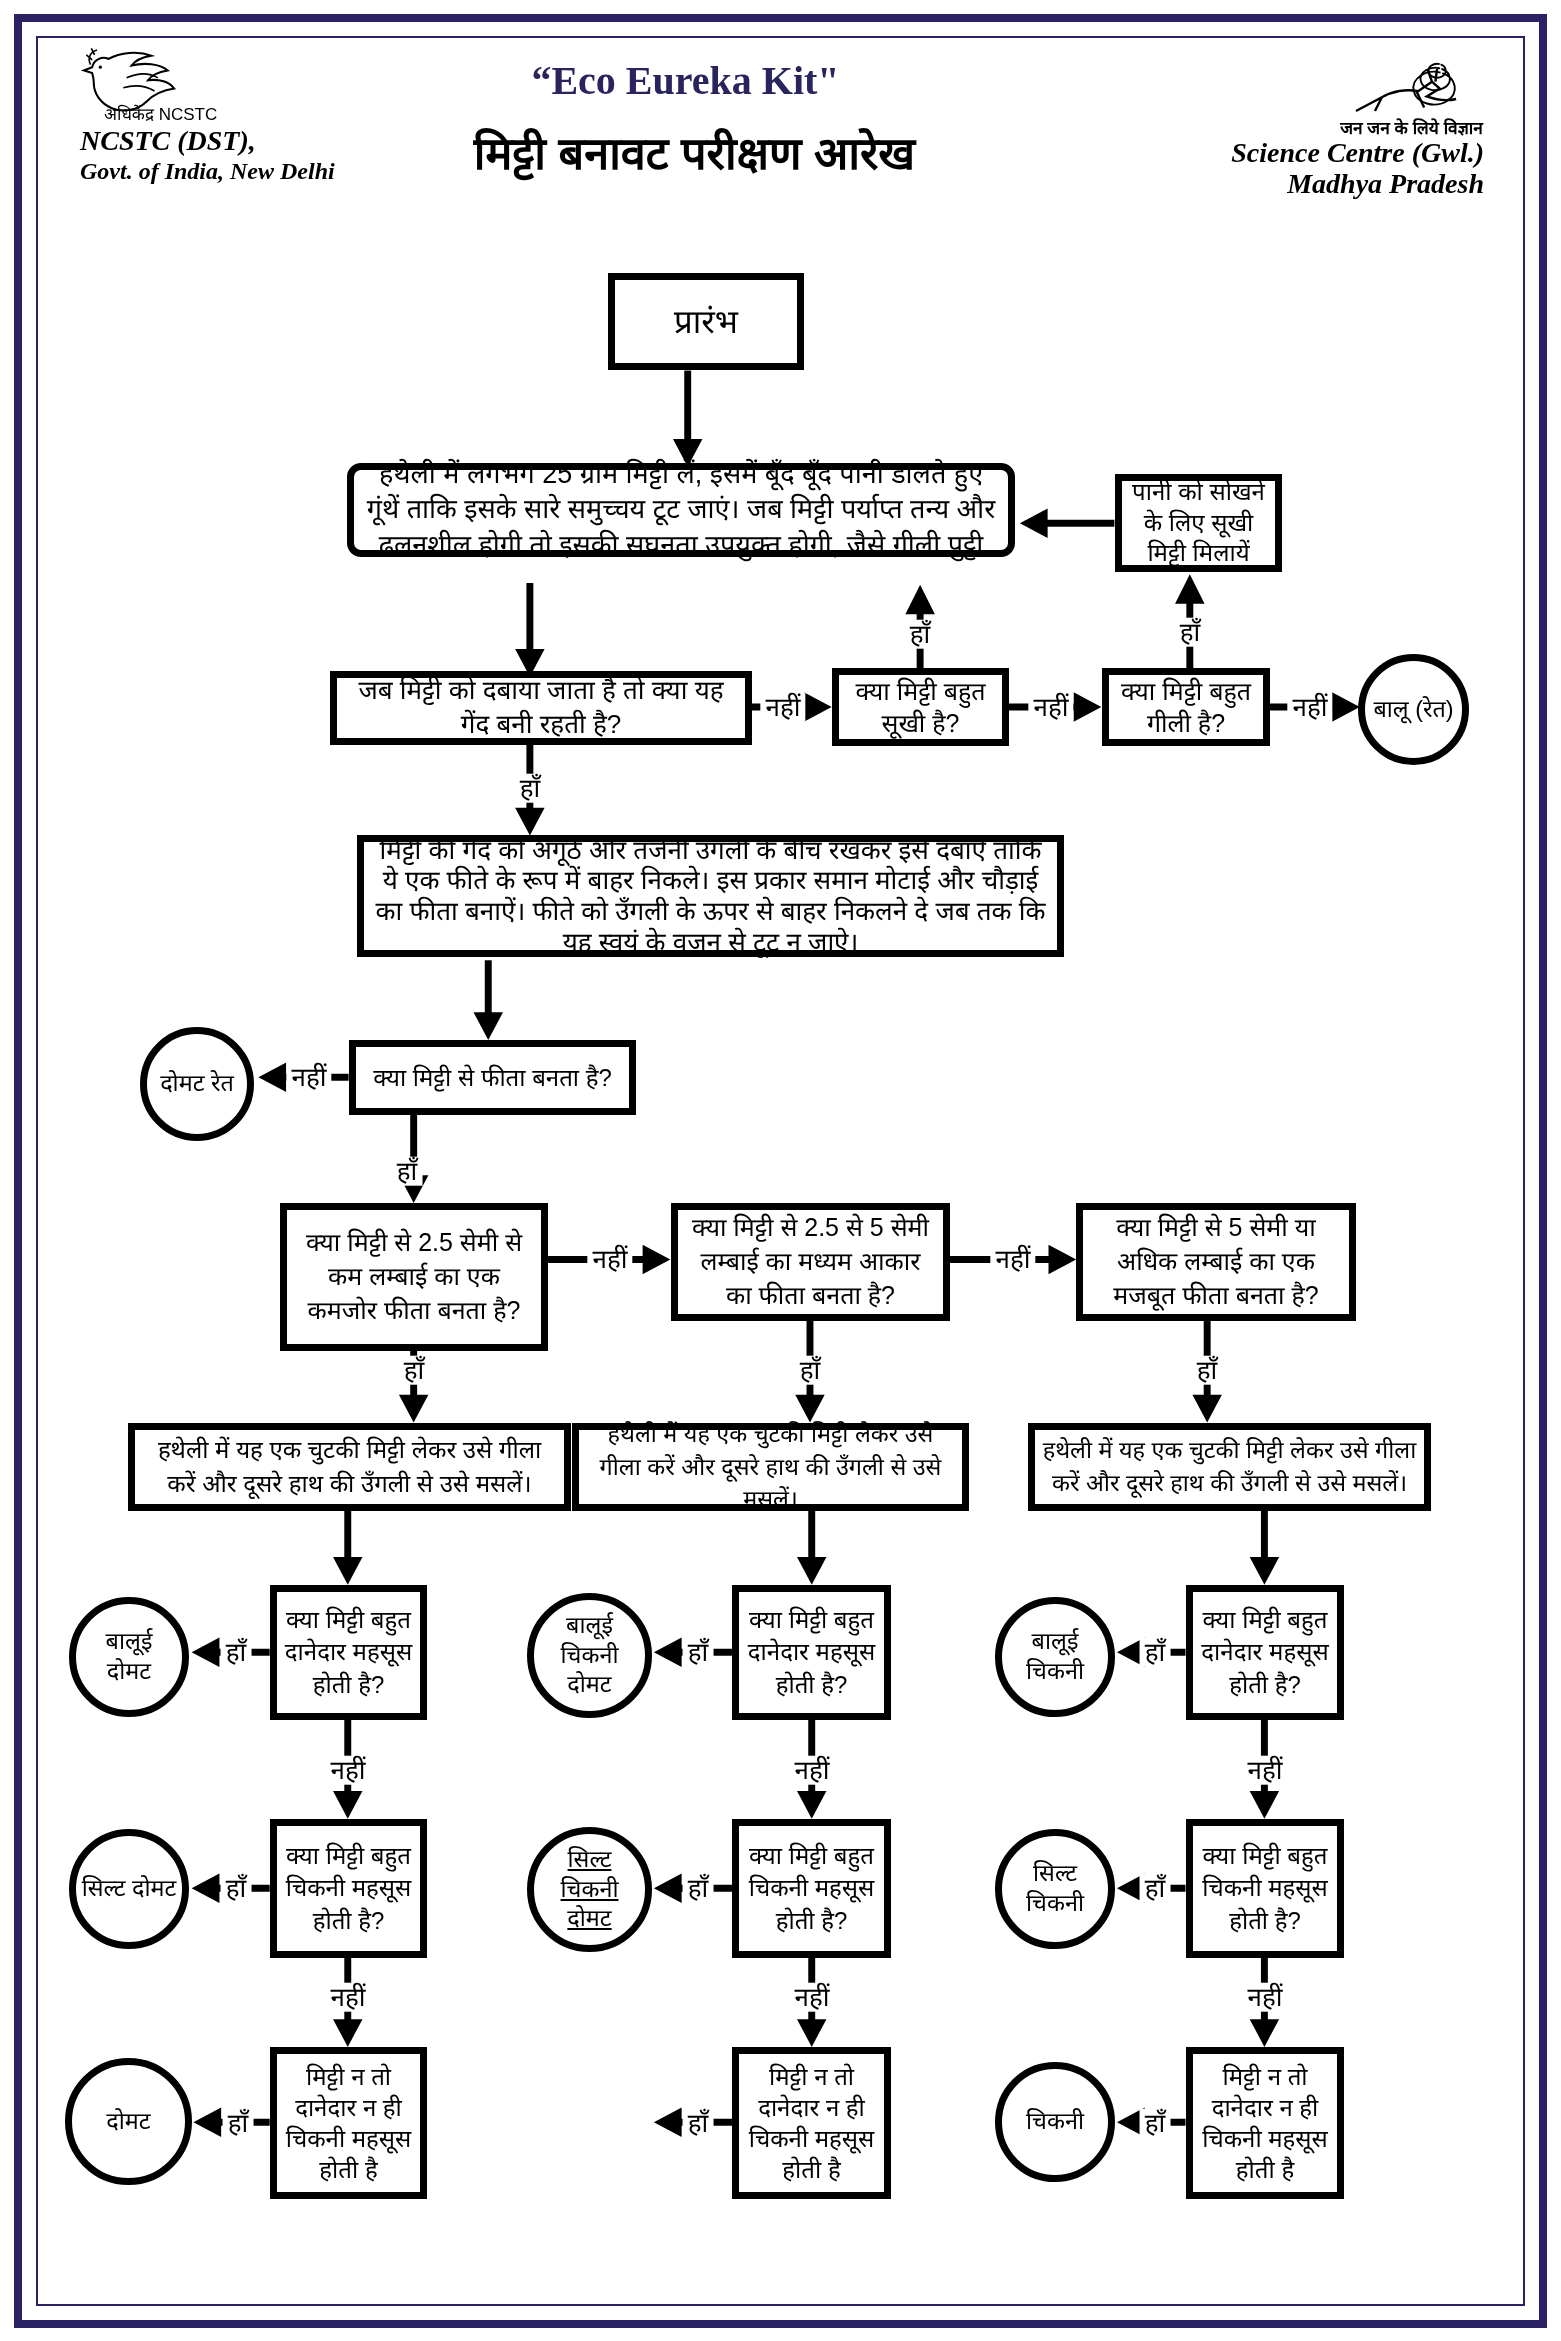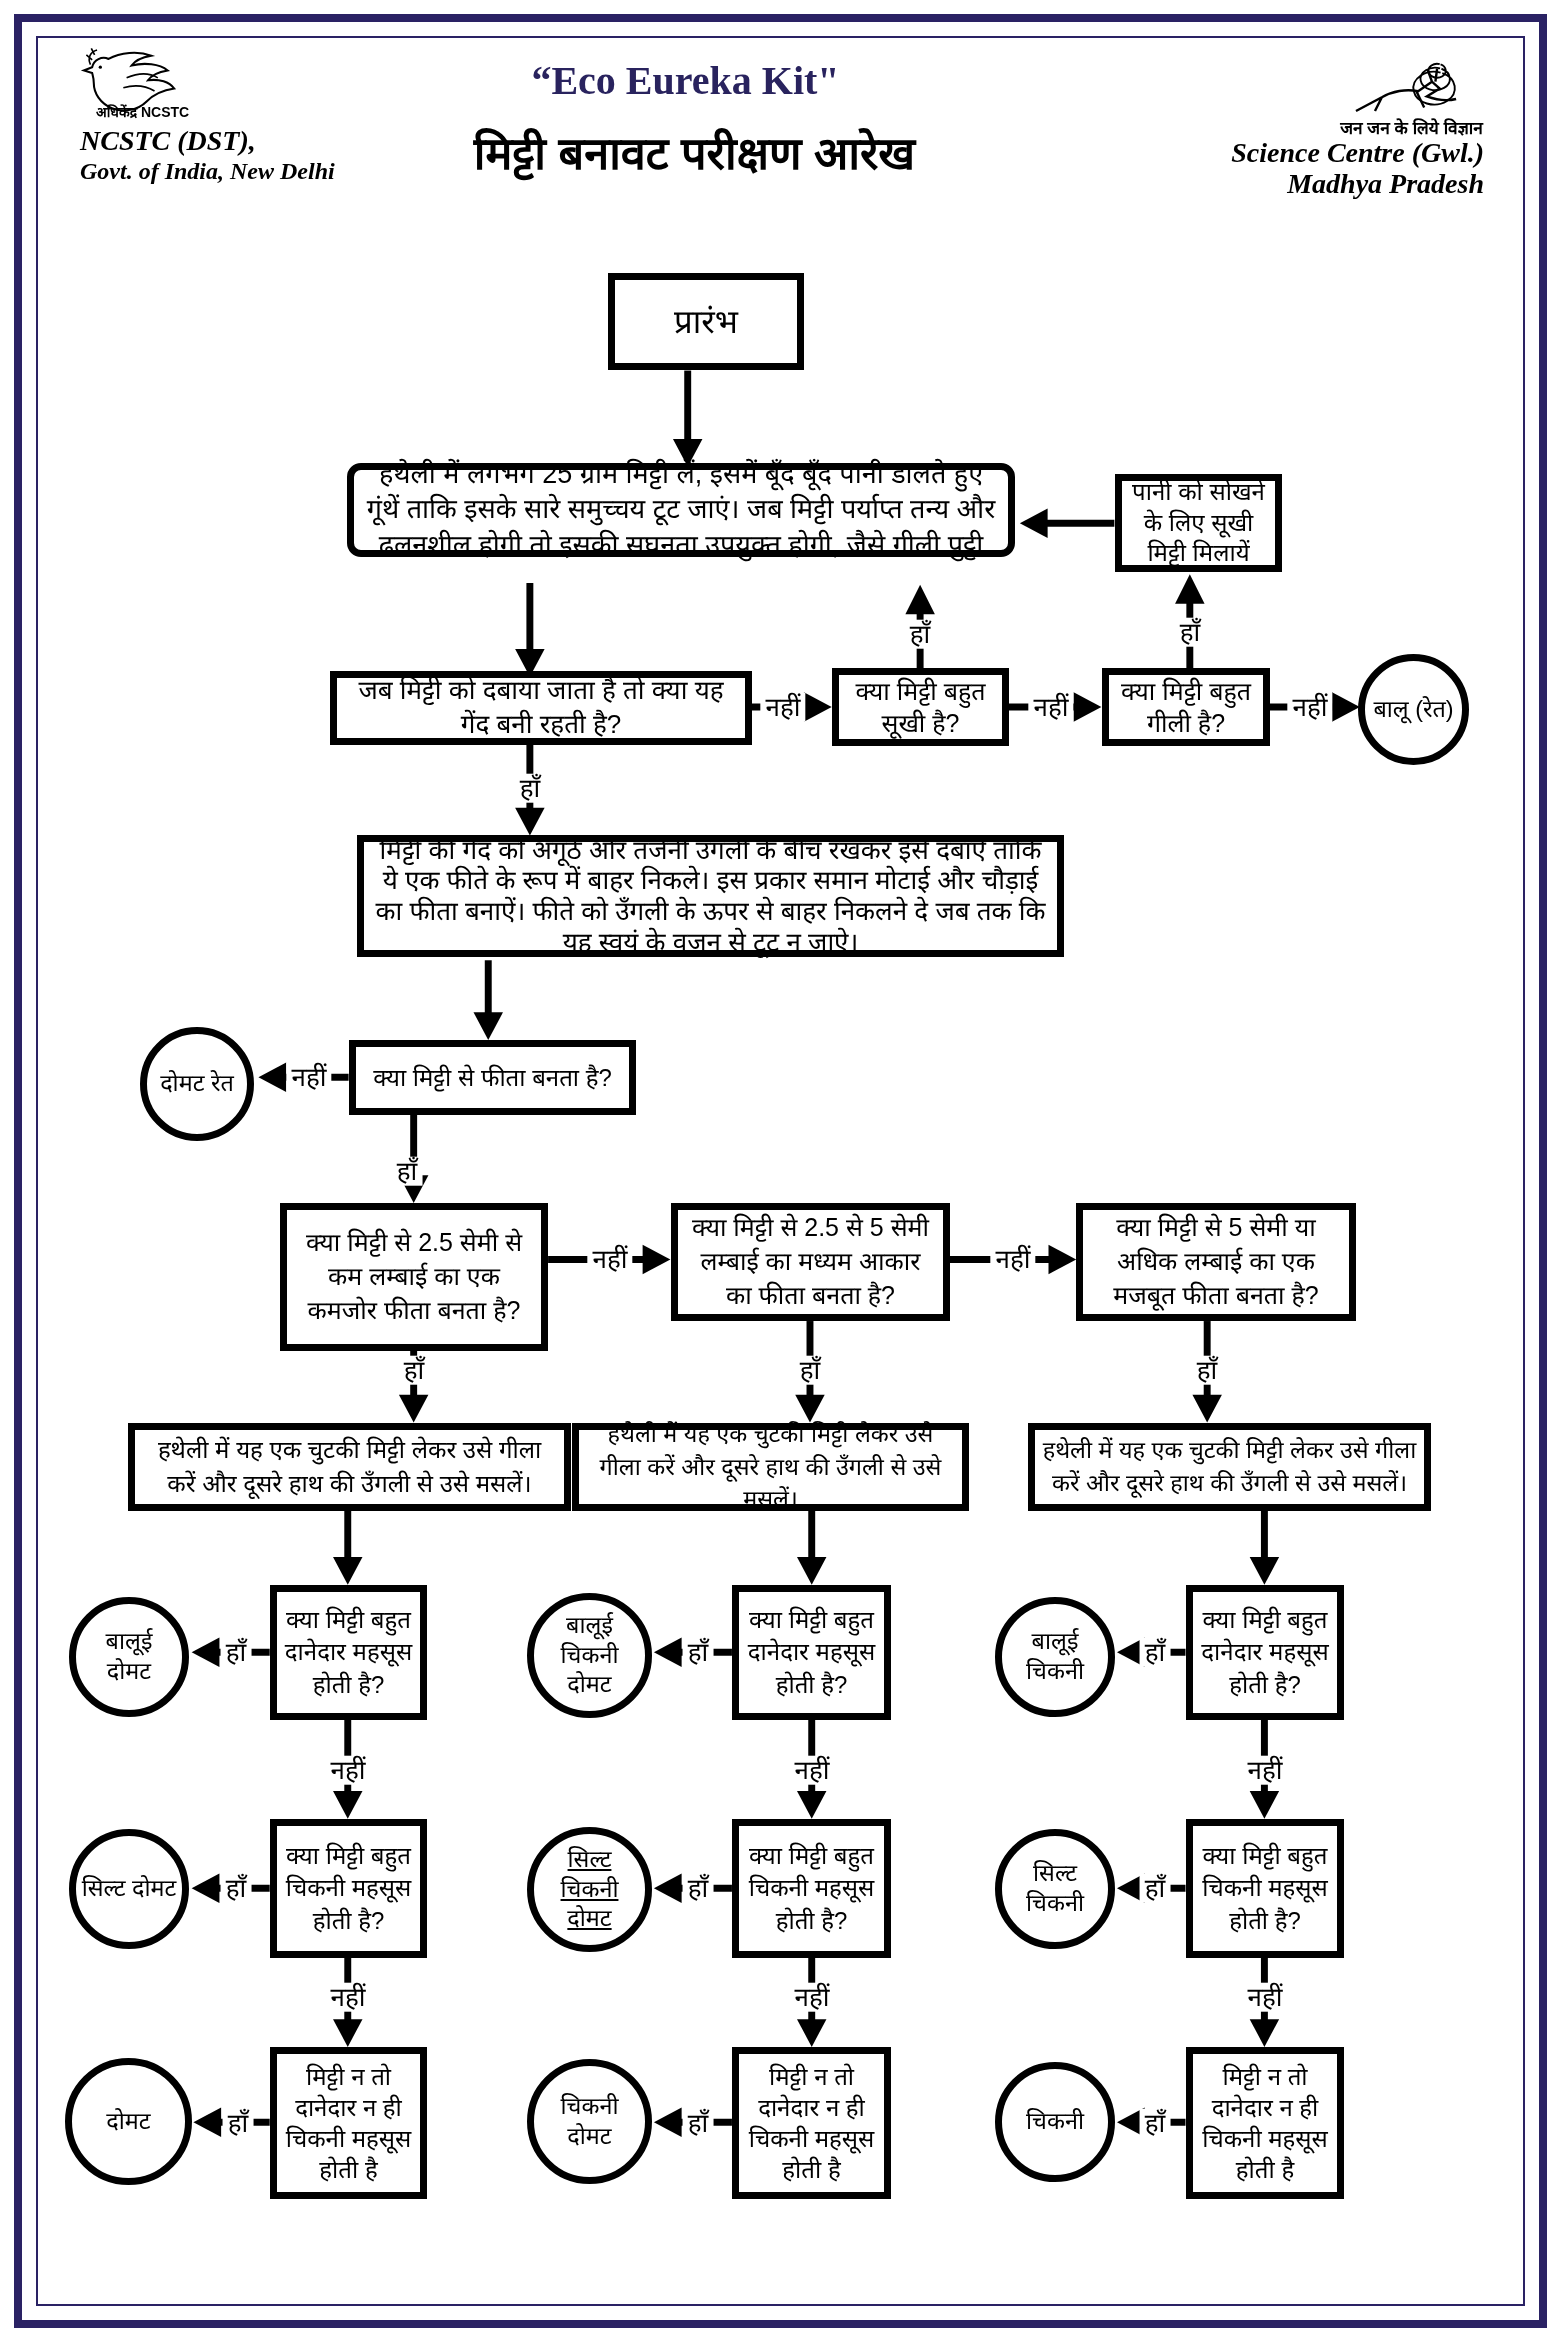--- a/index.html
+++ b/index.html
@@ -43,21 +43,21 @@
 
 <div id="page">
   <div class="frame-outer"></div>
   <div class="frame-inner"></div>
 
   <svg class="abs" style="left:80px; top:45px;" width="108" height="78" viewBox="0 0 130 95">
     <path d="M14,34 L4,31 L14,27 C16,18 26,13 34,17 C48,9 70,7 86,13 C74,15 66,19 62,25 C78,21 96,23 106,31 C94,33 86,37 82,43 C96,41 108,45 114,53 C100,55 88,61 80,69 C70,79 52,83 38,77 C24,71 16,59 16,46 C16,41 15,38 14,34 Z" fill="none" stroke="#000" stroke-width="2.5"></path>
     <circle cx="24" cy="27" r="2" fill="#000"></circle>
     <path d="M12,24 C8,16 12,8 20,6 M14,18 L7,12 M17,12 L13,4 M56,40 C70,34 84,34 94,40 M52,52 C66,48 80,50 90,56" fill="none" stroke="#000" stroke-width="2"></path>
   </svg>
-  <div class="abs" style="left:96px; top:102px; font-size:14px; font-weight:bold;">अधिकेंद्र NCSTC</div>
+  <div class="abs" style="left:104px; top:102px; font-size:17px; font-weight:normal;">अधिकेंद्र NCSTC</div>
   <div class="abs hdr-serif" style="left:80px; top:125px; font-size:28px;">NCSTC (DST),</div>
   <div class="abs hdr-serif" style="left:80px; top:158px; font-size:24px;">Govt. of India, New Delhi</div>
 
   <div id="main-title">“Eco Eureka Kit"</div>
   <div id="subtitle">मिट्टी बनावट परीक्षण आरेख</div>
 
   <svg class="abs" style="left:1336px; top:42px;" width="147" height="82" viewBox="0 0 160 95">
     <path d="M118,36 a24,19 0 1,1 -2,-0.6 M117,31 a17,13 0 1,1 -1.6,-0.5 M116,26 a10,8 0 1,1 -1,-0.3" fill="none" stroke="#000" stroke-width="2.2"></path>
     <path d="M18,80 L48,64 C60,57 76,54 90,57 L106,46 L115,54 L100,63 C111,67 122,69 134,66 M48,64 L40,80 M88,57 L97,76 M106,46 L101,32 M110,46 L112,31" fill="none" stroke="#000" stroke-width="2.8"></path>
   </svg>
@@ -200,21 +200,20 @@
   <div class="box" style="left:270px; top:2047px; width:157px; height:152px; font-size:24px; line-height:1.3; padding:1.7px 3.5px;">मिट्टी न तो दानेदार न ही चिकनी महसूस होती है</div>
   <div class="box" style="left:732px; top:2047px; width:159px; height:152px; font-size:24px; line-height:1.3; padding:1.7px 3.5px;">मिट्टी न तो दानेदार न ही चिकनी महसूस होती है</div>
   <div class="box" style="left:1186px; top:2047px; width:158px; height:152px; font-size:24px; line-height:1.3; padding:1.7px 3.5px;">मिट्टी न तो दानेदार न ही चिकनी महसूस होती है</div>
 
   <div class="circle" style="left:69px; top:1597px; width:120px; height:120px;">बालूई दोमट</div>
   <div class="circle" style="left:69px; top:1829px; width:120px; height:120px;">सिल्ट दोमट</div>
   <div class="circle" style="left:65px; top:2058px; width:127px; height:127px;">दोमट</div>
 
   <div class="circle" style="left:527px; top:1593px; width:125px; height:125px;">बालूई चिकनी दोमट</div>
   <div class="circle" style="left:527px; top:1827px; width:125px; height:125px;text-decoration:underline;">सिल्ट चिकनी दोमट</div>
-  <div class="circle" style="left:527px; top:2059px; width:125px; height:125px;">चिकनी दोमट</div>
 
   <div class="circle" style="left:995px; top:1597px; width:120px; height:120px;">बालूई चिकनी</div>
   <div class="circle" style="left:995px; top:1829px; width:120px; height:120px;">सिल्ट चिकनी</div>
   <div class="circle" style="left:995px; top:2062px; width:120px; height:120px;">चिकनी</div>
 
   <div class="lbl" style="left:530px; top:788px;">हाँ</div>
   <div class="lbl" style="left:920px; top:634px;">हाँ</div>
   <div class="lbl" style="left:1190px; top:632px;">हाँ</div>
   <div class="lbl" style="left:407px; top:1171px;">हाँ</div>
   <div class="lbl" style="left:414px; top:1370px;">हाँ</div>

